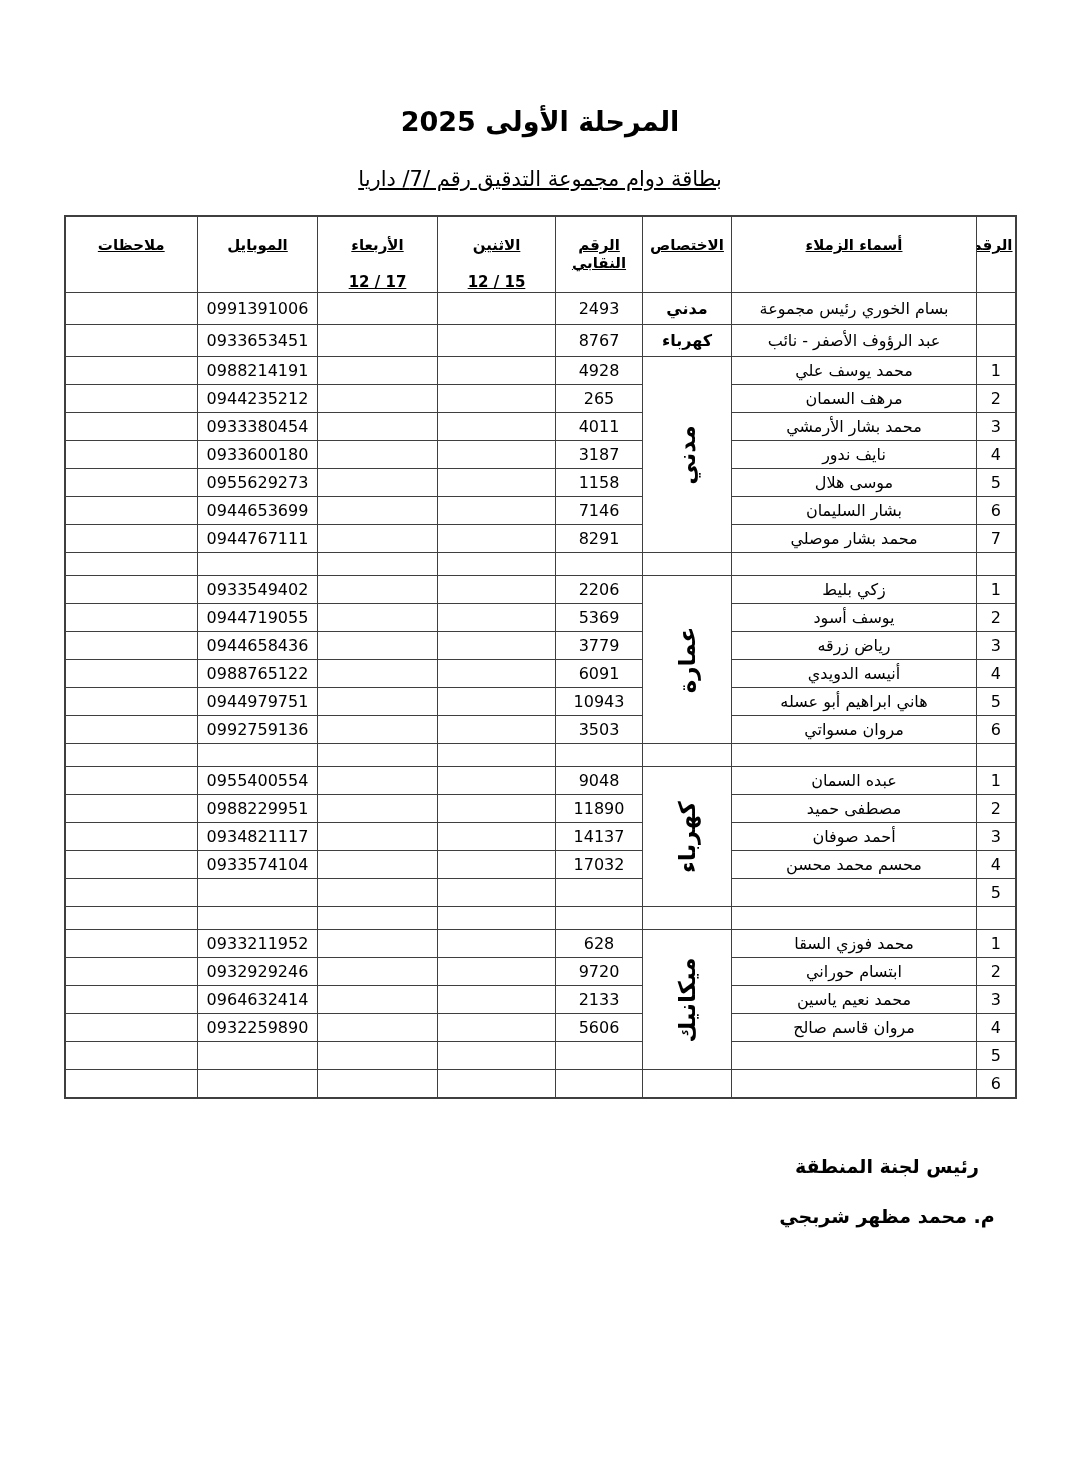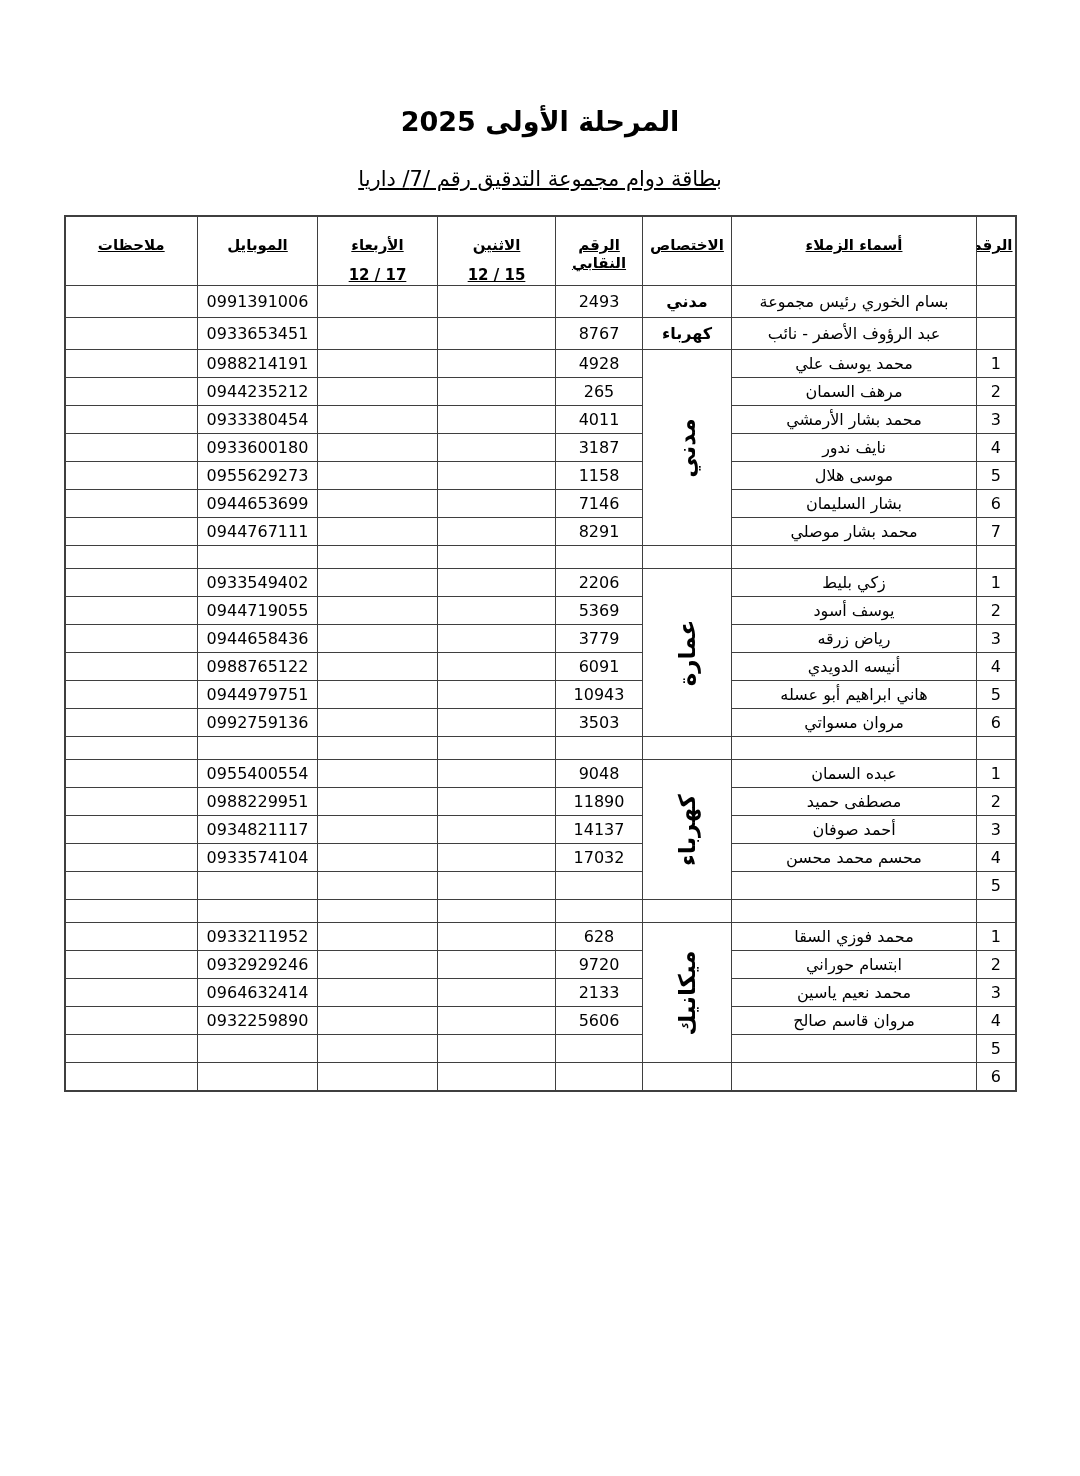--- a/index.html
+++ b/index.html
@@ -12,21 +12,21 @@
   table.duty-table {
     border-collapse:collapse; table-layout:fixed;
     width:953px; margin:24px auto 0 auto;
     border:2px solid #3f3f3f;
   }
   .duty-table td, .duty-table th {
     border:1px solid #3f3f3f; text-align:center; vertical-align:middle;
     padding:1px 3px; overflow:hidden; font-size:16px;
   }
   .duty-table th { font-weight:bold; vertical-align:top; font-size:15px; padding-top:19px;text-decoration:underline; }
-  .hdr-line2 { font-size:15px; font-weight:bold; margin-top:12px; direction:ltr; }
+  .hdr-line2 { font-size:15px; font-weight:bold; margin-top:19px; direction:ltr; }
 
   tr.member-row { height:28px; }
   tr.leader-row { height:32px; }
   tr.separator-row { height:23px; }
 
   .name-cell { font-weight:normal; font-size:16px; }
   .num { direction:ltr; unicode-bidi:embed; font-size:17px; }
   .row-no { font-size:16px; }
   .leader-spec { font-weight:bold; font-size:16px; }
 
@@ -360,15 +360,19 @@
           <td class="num"></td>
           <td></td>
           <td></td>
           <td class="num"></td>
           <td></td>
         </tr>
       </tbody>
   </table>
 
   <div class="sig-row">
+    <div class="sig-block">
+      <div class="sig-title">رئيس لجنة المنطقة</div>
+      <div class="sig-name">م. محمد مظهر شربجي</div>
+    </div>
   </div>
 
 </div>
 
 </body></html>

